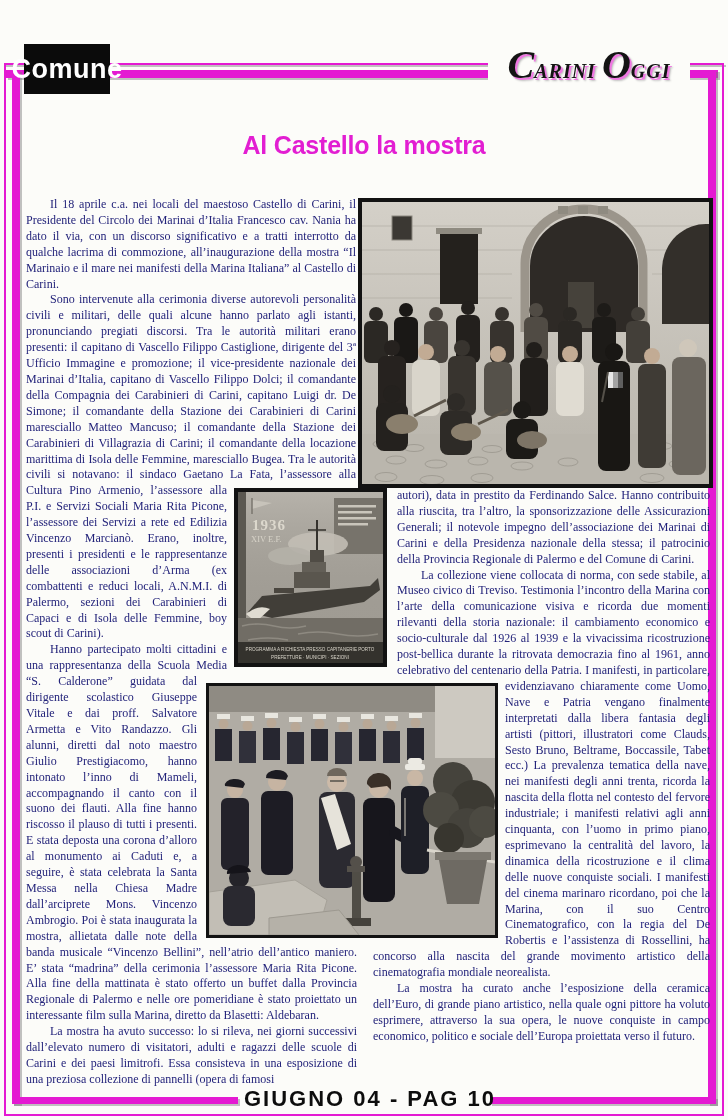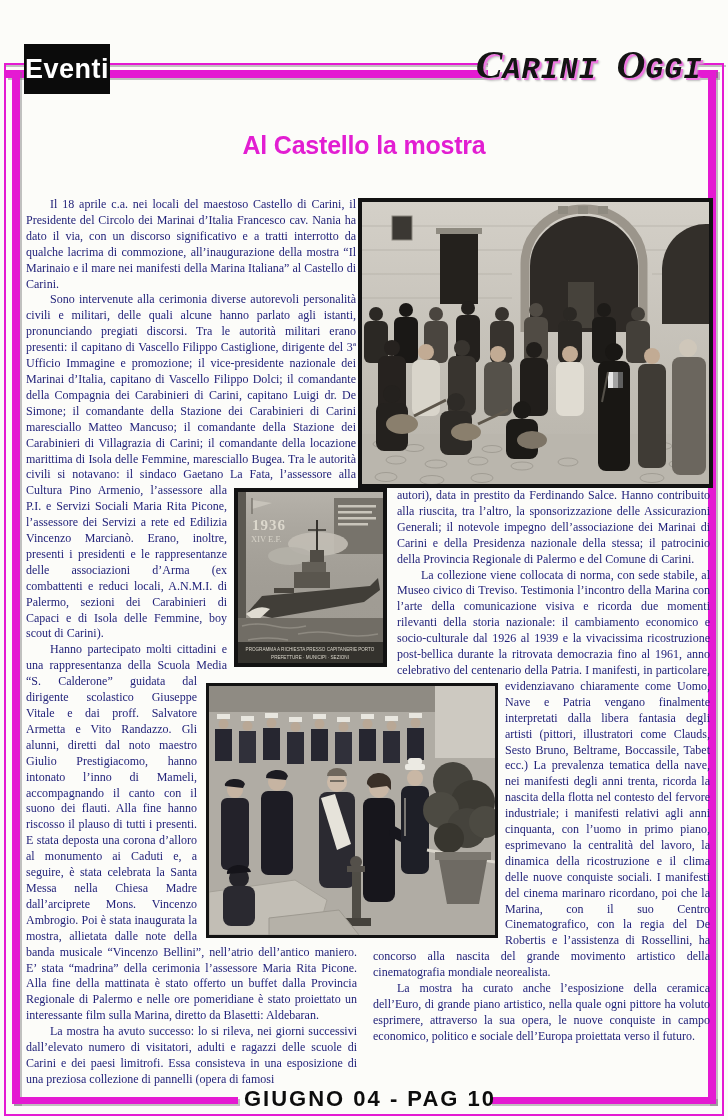--- a/index.html
+++ b/index.html
@@ -19,21 +19,21 @@
   #thin-bottom{left:4px;top:1114px;width:720px;height:2px;}
   
   #eventi-box{position:absolute;left:24px;top:44px;width:86px;height:50px;background:#0b0b0b;z-index:5;
       display:flex;align-items:center;justify-content:center;color:#fff;
       font-family:"Liberation Sans",sans-serif;font-weight:bold;font-size:27px;letter-spacing:.5px;}
   #masthead{position:absolute;left:488px;top:45px;width:202px;height:45px;background:#fcfcf9;z-index:5;
       display:flex;align-items:baseline;justify-content:center;
       font-family:"Liberation Serif",serif;font-style:italic;font-weight:bold;color:#141414;
       text-shadow:2px 2px 0 #ef79e2,3px 3px 2px #bdbdbd;white-space:pre;}
   .mh-cap{font-size:40px;line-height:40px;}
-  .mh-sm{font-size:30px;letter-spacing:1px;font-family:Liberation Mono, monospace;}
+  .mh-sm{font-size:20px;letter-spacing:1px;}
   
   .headline{position:absolute;left:20px;width:688px;text-align:center;color:#e21ed2;z-index:4;
       font-family:"Liberation Sans",sans-serif;font-weight:bold;letter-spacing:-.2px;}
   #headline1{top:112px;font-size:25px;margin-top:19px;}
   #headline2{top:145px;font-size:26.5px;}
   
   .copy{position:absolute;z-index:1;color:#23237a;font-size:12px;line-height:15.9px;text-align:justify;overflow:hidden;}
   .copy p{margin:0;text-indent:24px;}
   .copy p.cont{text-indent:0;}
   #flow-left{left:26px;top:197px;width:331px;height:890px;}
@@ -65,21 +65,21 @@
   <div class="rule shadowed" id="rule-top"></div>
   <div class="rule" id="thin-left"></div>
   <div class="rule shadowed" id="rule-left"></div>
   <div class="rule shadowed" id="rule-right"></div>
   <div class="rule" id="thin-right"></div>
   <div class="rule shadowed" id="rule-bottom-l"></div>
   <div class="rule shadowed" id="rule-bottom-r"></div>
   <div class="rule" id="thin-bottom"></div>
 
   <div id="eventi-box">
-    <span>Eventi</span>
+    <span>Comune</span>
   </div>
   <div id="masthead"><span class="mh-cap">C</span><span class="mh-sm">ARINI </span><span class="mh-cap">O</span><span class="mh-sm">GGI</span></div>
 
   <div class="headline" id="headline1">Al Castello la mostra</div>
 
   <div class="copy" id="flow-left">
     <div class="sp-r" id="lf0"></div>
     <div class="sp-r" id="lf1"></div>
     <div class="sp-r" id="lf2"></div>
     <p>Il 18 aprile c.a. nei locali del maestoso Castello di Carini, il Presidente del Circolo dei Marinai d’Italia Francesco cav. Nania ha dato il via, con un discorso significativo e a tratti interrotto da qualche lacrima di commozione, all’inaugurazione della mostra “Il Marinaio e il mare nei manifesti della Marina Italiana” al Castello di Carini.</p>

